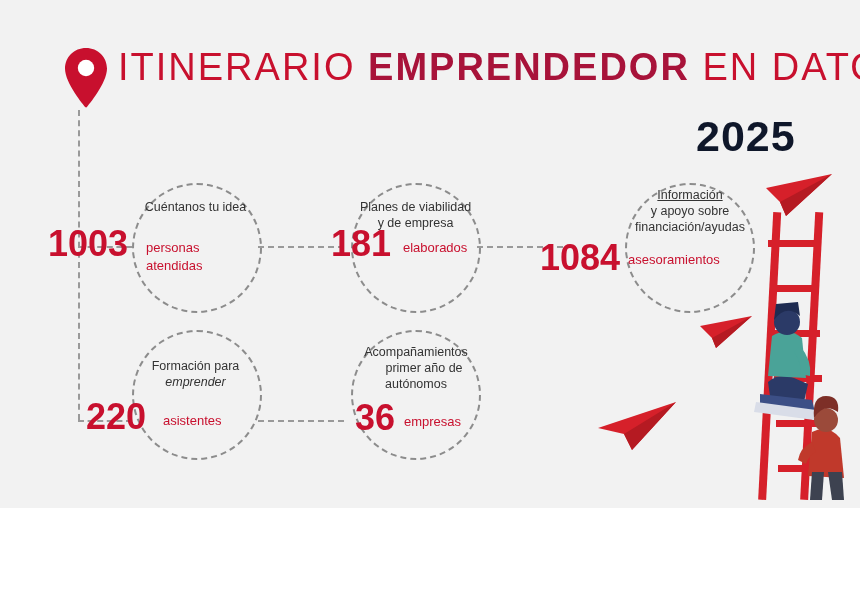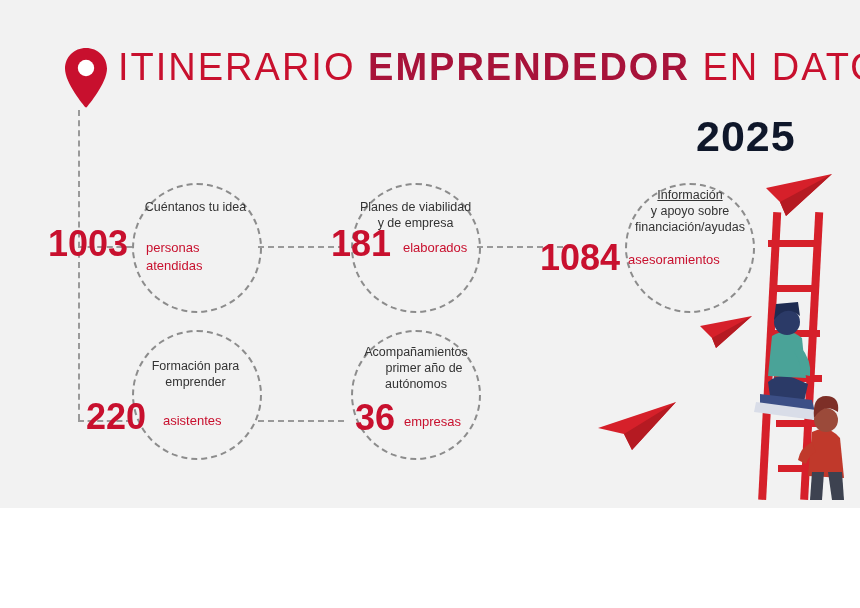--- a/index.html
+++ b/index.html
@@ -115,21 +115,21 @@
 
   <div class="stat" style="left:625px;top:183px;"></div>
   <div class="stat-label" style="left:600px;top:187px;width:180px;text-decoration:underline;">Información</div>
   <div class="stat-label" style="left:600px;top:203px;width:180px;">y apoyo sobre</div>
   <div class="stat-label" style="left:600px;top:219px;width:180px;">financiación/ayudas</div>
   <div class="stat-num" style="left:540px;top:241px;">1084</div>
   <div class="stat-unit" style="left:628px;top:252px;">asesoramientos</div>
 
   <div class="stat" style="left:132px;top:330px;"></div>
   <div class="stat-label" style="left:108px;top:358px;width:175px;">Formación para</div>
-  <div class="stat-label" style="left:108px;top:374px;width:175px;">emprender</div>
+  <div class="stat-label" style="left:108px;top:374px;width:175px;font-style:italic;">emprender</div>
   <div class="stat-num" style="left:86px;top:400px;">220</div>
   <div class="stat-unit" style="left:163px;top:413px;">asistentes</div>
 
   <div class="stat" style="left:351px;top:330px;"></div>
   <div class="stat-label" style="left:326px;top:344px;width:180px;">Acompañamientos</div>
   <div class="stat-label" style="left:334px;top:360px;width:180px;">primer año de</div>
   <div class="stat-label" style="left:326px;top:376px;width:180px;">autónomos</div>
   <div class="stat-num" style="left:355px;top:401px;">36</div>
   <div class="stat-unit" style="left:404px;top:414px;">empresas</div>
 

